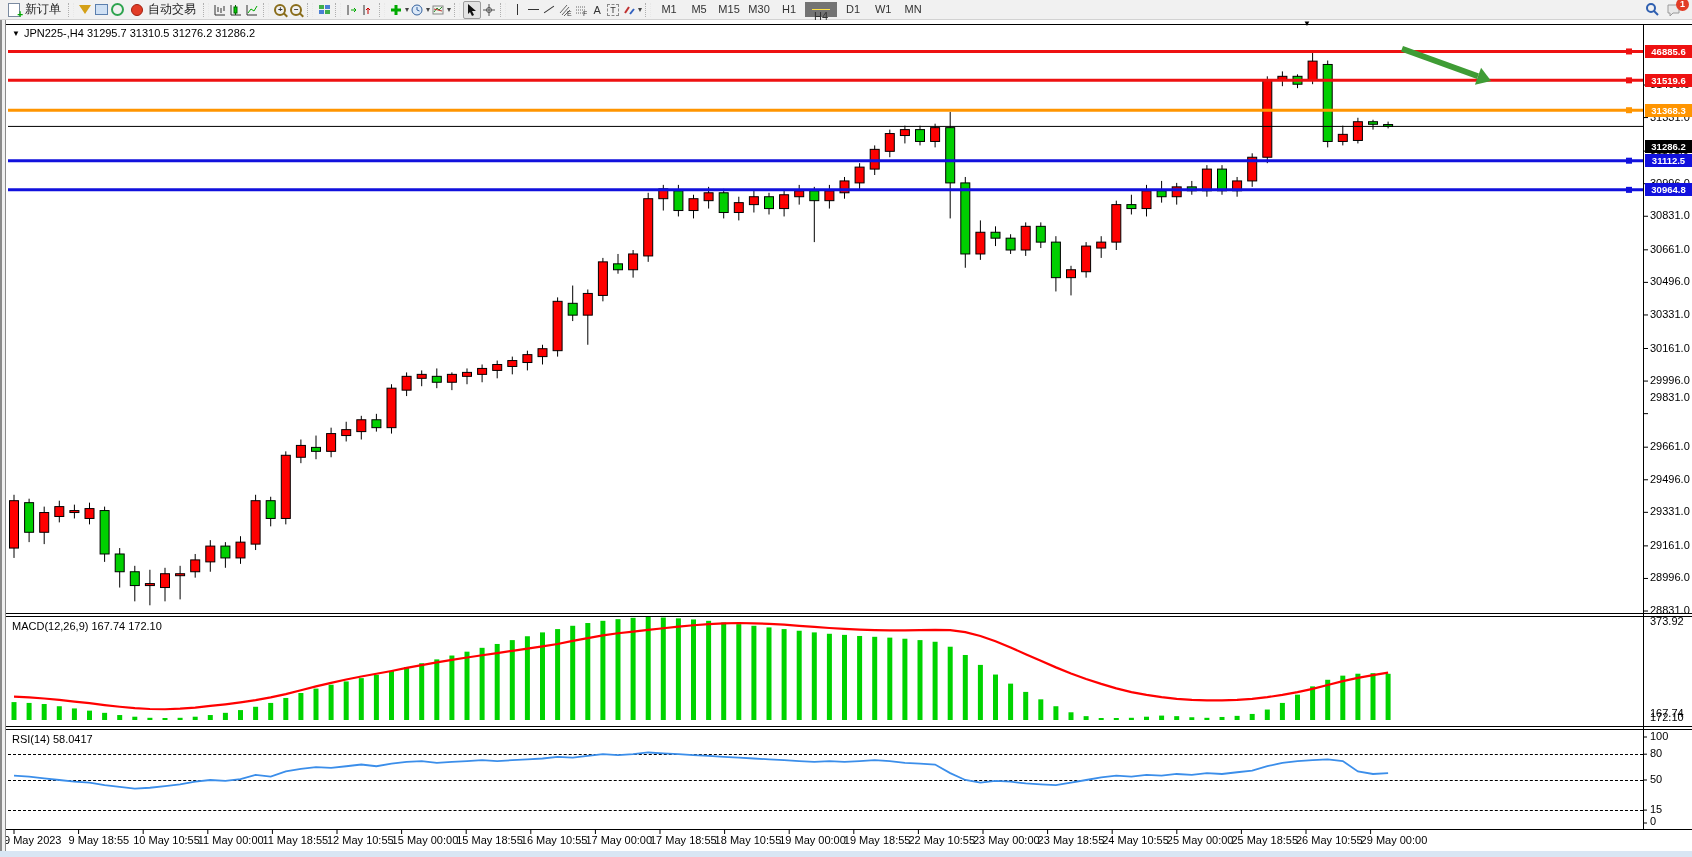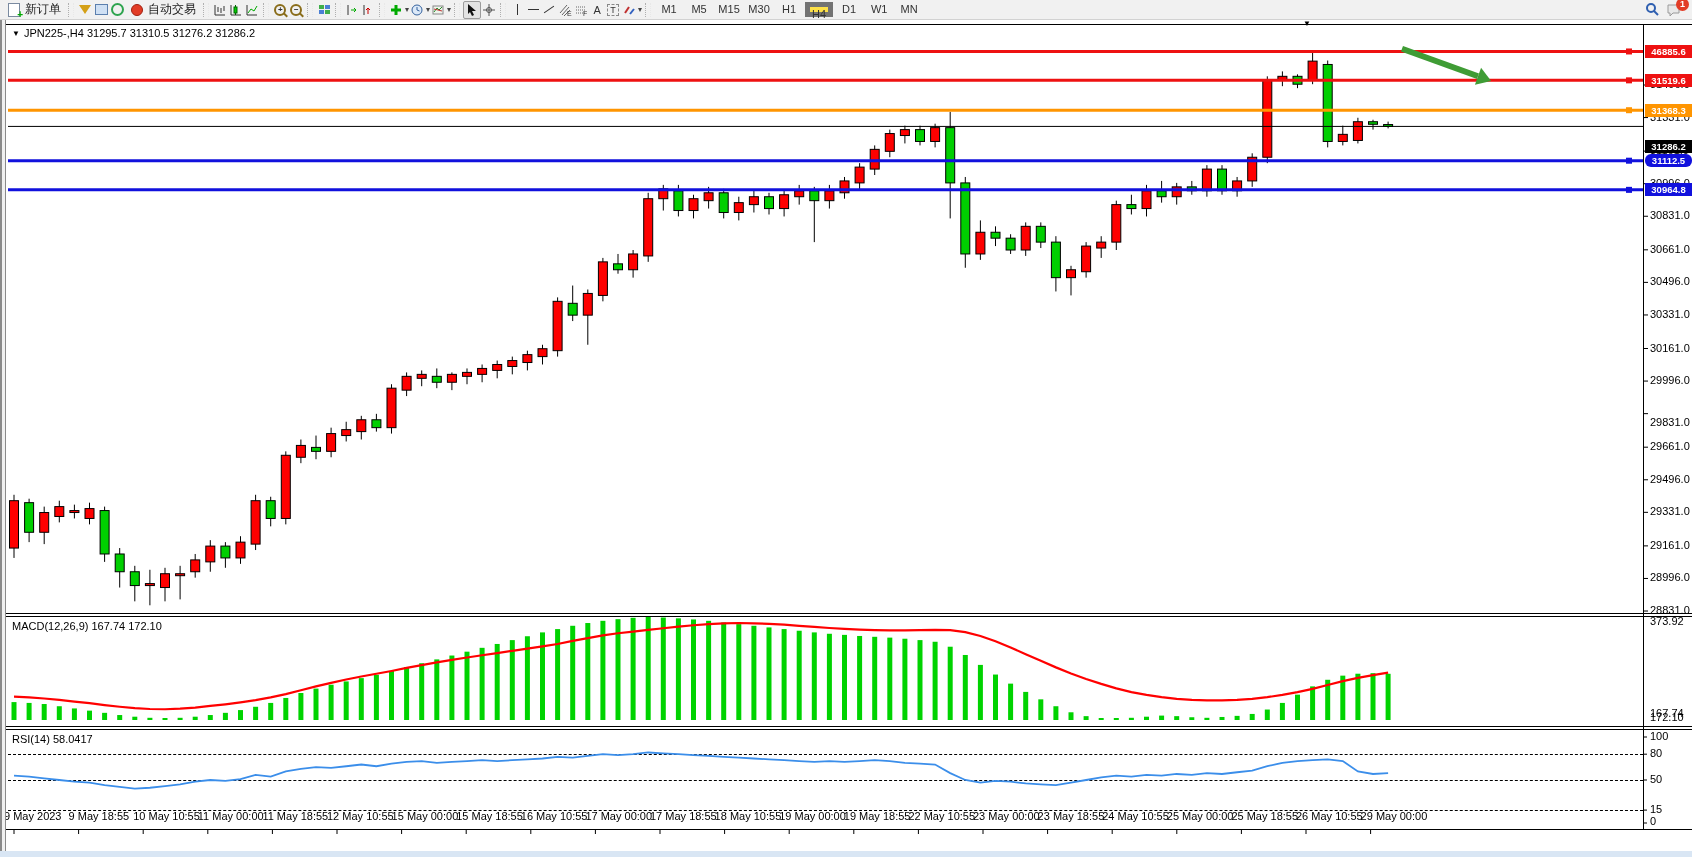--- a/index.html
+++ b/index.html
@@ -7,37 +7,37 @@
        font-family:"Liberation Sans",sans-serif;-webkit-font-smoothing:antialiased}
   
   #toolbar{position:absolute;left:0;top:0;width:1692px;height:20px;background:#f1f1f1;
            border-bottom:1px solid #d2d2d2;display:flex;align-items:center;padding:0 2px;box-sizing:border-box;z-index:6}
   .tb-btn{display:inline-flex;align-items:center;gap:3px;height:16px;padding:0 4px;font-size:12px;color:#222;white-space:nowrap}
   .tb-ico{display:inline-flex;align-items:center;justify-content:center;width:16px;height:16px}
   .grip{width:4px;height:14px;border-left:1px dotted #b0b0b0;border-right:1px dotted #e8e8e8;margin:0 3px}
   .caret{font-size:8px;color:#444;margin-left:1px}
   .pressed{background:#e3e3e3;border:1px solid #9c9c9c;border-radius:2px}
   .tf{min-width:24px;text-align:center;font-size:11px;color:#333;height:15px;line-height:15px;padding:0 2px;margin:12px 1px}
-  .tf.active{background:#fde047;border:5px solid #737373;box-sizing:border-box}
+  .tf.active{background:#fde047;border:7px solid #737373;box-sizing:border-box}
   #tb-right{margin-left:auto;display:flex;align-items:center;gap:6px;padding-right:8px}
   .badge-n{position:absolute;right:-7px;top:-4px;background:#e23c26;color:#fff;border-radius:50%;
            width:13px;height:13px;font-size:9px;font-weight:bold;text-align:center;line-height:13px}
   
   #chart-window{position:absolute;left:0;top:20px;width:1692px;height:831px;background:#fff;z-index:1}
   #left-edge{position:absolute;left:0;top:20px;width:6px;height:831px;background:#f0f0f0;
              border-left:2px solid #8a8a8a;border-right:1px solid #8a8a8a;box-sizing:border-box;z-index:4}
   .hborder{position:absolute;left:0;width:1692px;height:1px;background:#000;z-index:2}
   #axis-vline{position:absolute;left:1643px;top:24px;width:1px;height:806px;background:#000;z-index:2}
   #chart-title{position:absolute;left:12px;top:27px;font-size:11px;color:#000;z-index:5;display:flex;align-items:center;gap:4px}
   #chart-title .tri{font-size:8px}
   .pane-header{position:absolute;left:12px;font-size:11px;color:#000;z-index:5}
   .axis-label{position:absolute;left:1650px;font-size:11px;color:#000;z-index:3;white-space:nowrap}
   .axis-badge{position:absolute;left:1645px;width:47px;height:13px;font-size:9.5px;font-weight:bold;color:#fff;
               text-align:center;line-height:13px;z-index:4;letter-spacing:0}
-  .date-label{position:absolute;top:810px;font-size:11px;color:#000;z-index:3;white-space:nowrap}
+  .date-label{position:absolute;top:834px;font-size:11px;color:#000;z-index:3;white-space:nowrap}
   .rsi-dash{position:absolute;left:8px;width:1635px;height:0;border-top:1px dashed #000;z-index:1}
   #chart-svg{position:absolute;left:0;top:0;width:1692px;height:857px;z-index:2;pointer-events:none}
   #shift-marker{position:absolute;left:1303px;top:19px;font-size:8px;color:#000;z-index:5}
   #bottom-strip{position:absolute;left:0;top:851px;width:1692px;height:6px;background:#d9e6f4;z-index:5}
   
   .mini-doc{width:10px;height:12px;background:#fff;border:1px solid #7a8aa0;position:relative}
   .mini-plus{position:absolute;right:-4px;bottom:-3px;color:#0a0;font-weight:bold;font-size:10px;line-height:8px}
   .funnel{width:0;height:0;border-left:6px solid transparent;border-right:6px solid transparent;border-top:9px solid #d4a017}
   .sigring{width:9px;height:9px;border:2px solid #2ea44f;border-radius:50%}
   .chartwin{width:11px;height:9px;background:#cfe0f4;border:1px solid #5b7fae}
@@ -597,32 +597,32 @@
     <div class="axis-label" style="top: 78.004px;">31496.0</div>
     <div class="axis-label" style="top: 110.572px;">31331.0</div>
     <div class="axis-label" style="top: 144.127px;">31161.0</div>
     <div class="axis-label" style="top: 176.695px;">30996.0</div>
     <div class="axis-label" style="top: 209.263px;">30831.0</div>
     <div class="axis-label" style="top: 242.818px;">30661.0</div>
     <div class="axis-label" style="top: 275.386px;">30496.0</div>
     <div class="axis-label" style="top: 307.954px;">30331.0</div>
     <div class="axis-label" style="top: 341.509px;">30161.0</div>
     <div class="axis-label" style="top: 374.077px;">29996.0</div>
-    <div class="axis-label" style="top: 416px;">29831.0</div>
+    <div class="axis-label" style="top: 391px;">29831.0</div>
     <div class="axis-label" style="top: 440.199px;">29661.0</div>
     <div class="axis-label" style="top: 472.767px;">29496.0</div>
     <div class="axis-label" style="top: 505.335px; text-align: right;">29331.0</div>
     <div class="axis-label" style="top: 538.89px;">29161.0</div>
     <div class="axis-label" style="top: 571.458px;">28996.0</div>
     <div class="axis-label" style="top: 604.026px;">28831.0</div>
     <div class="axis-badge" style="top: 44.9689px; background: rgb(238, 17, 17);">46885.6</div>
     <div class="axis-badge" style="top: 73.8458px; background: rgb(238, 17, 17);">31519.6</div>
     <div class="axis-badge" style="top: 103.71px; background: rgb(255, 149, 0);">31368.3</div>
     <div class="axis-badge" style="top: 119.915px; background: rgb(0, 0, 0); margin-top: 20px;">31286.2</div>
-    <div class="axis-badge" style="top: 154.2px; background: rgb(17, 17, 221); border-radius: 6px;">31112.5</div>
+    <div class="axis-badge" style="top: 154.2px; background: rgb(17, 17, 221);">31112.5</div>
     <div class="axis-badge" style="top: 183.353px; background: rgb(17, 17, 221);">30964.8</div>
     <div class="axis-label" style="top: 615px;">373.92</div>
     <div class="axis-label" style="top: 707px;">167.74</div>
     <div class="axis-label" style="top: 711px;">172.10</div>
     <div class="axis-label" style="top: 730px;">100</div>
     <div class="axis-label" style="top: 747.2px;">80</div>
     <div class="axis-label" style="top: 773px;">50</div>
     <div class="axis-label" style="top: 803.1px;">15</div>
     <div class="axis-label" style="top: 815px;">0</div>
   </div>

